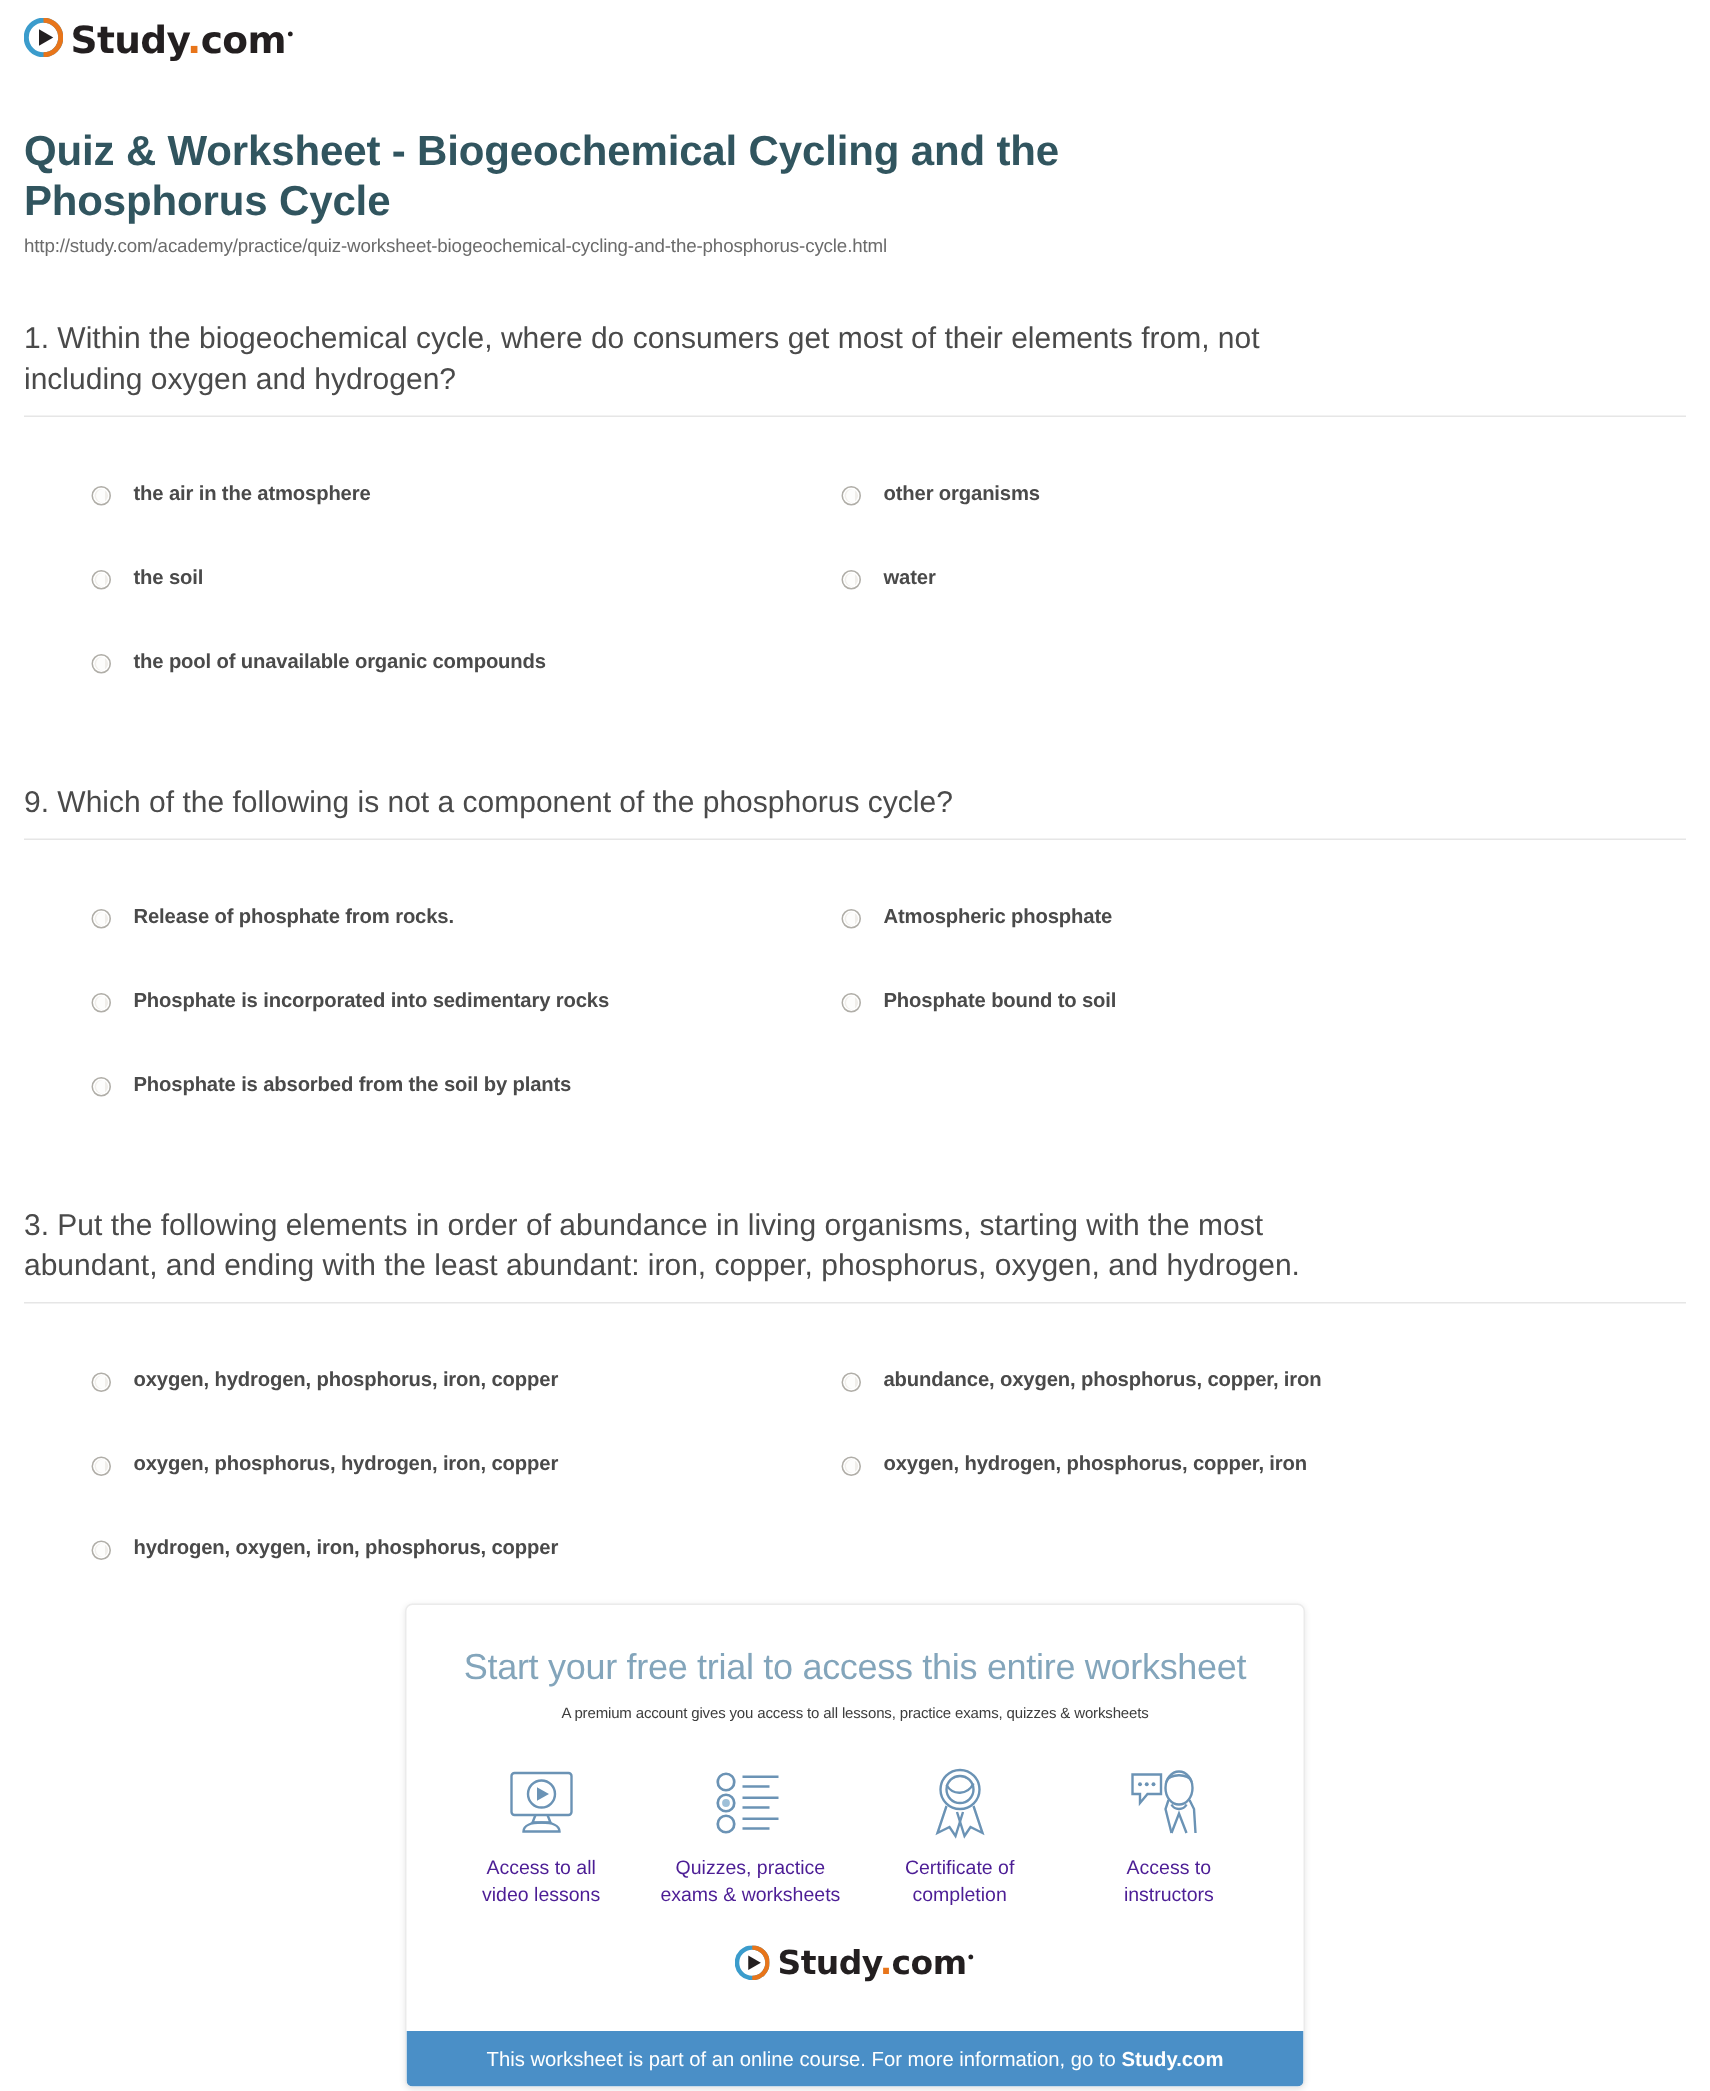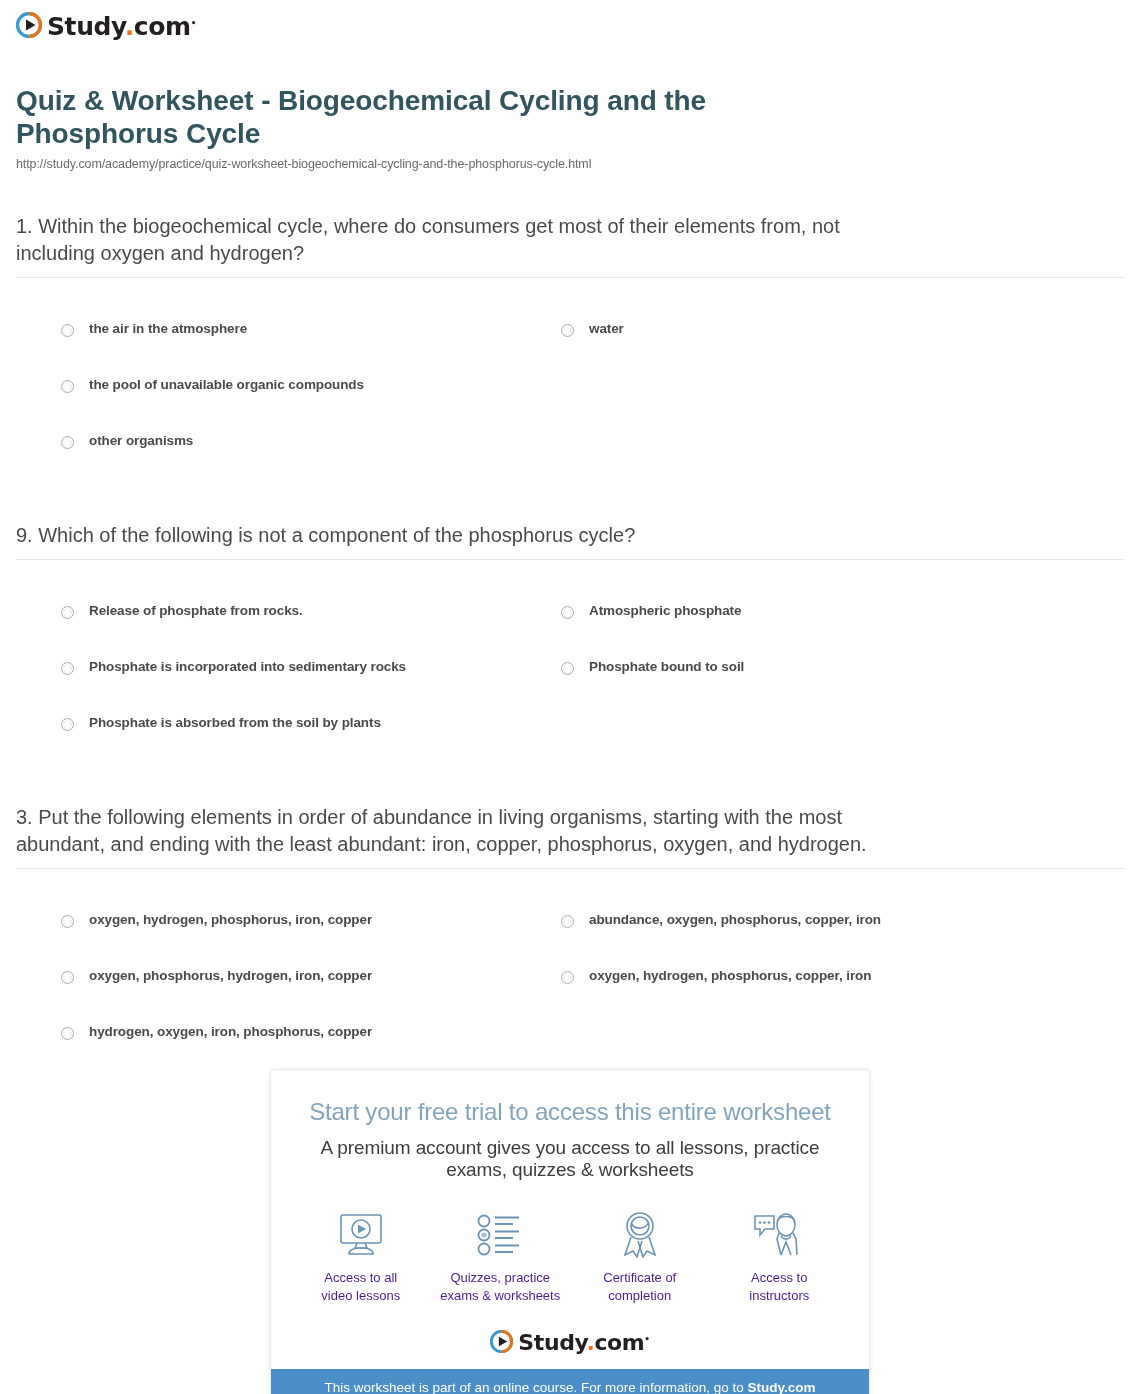--- a/index.html
+++ b/index.html
@@ -151,21 +151,21 @@
     text-align: center;
   }
   .promo-title {
     font-size: 24px;
     color: #83a5bb;
     font-weight: normal;
     letter-spacing: -0.2px;
   }
   .promo-sub {
     margin-top: 11px;
-    font-size: 19px;
+    font-size: 10px;
     color: #3d3d3d;
     letter-spacing: -0.1px;
   }
   .features {
     display: flex;
     justify-content: center;
     gap: 0;
     margin-top: 26px;
   }
   .feature {
@@ -190,20 +190,21 @@
     justify-content: center;
   }
   .promo-logo .logo-text { font-size: 22px; }
   .promo-logo .logo-mark { width: 23px; height: 23px; }
   .promo-bar {
     background: #4a8fc7;
     color: #ffffff;
     text-align: center;
     font-size: 13.5px;
     padding: 11px 0;
+    margin-top: 18px;
   }
   .promo-bar b { font-weight: bold; }
 
   .copyright {
     margin-top: 14px;
     text-align: center;
     font-size: 11.5px;
     color: #4a4a4a;
     line-height: 1.45;
   }
@@ -236,20 +237,24 @@
 
 <div class="questions">
 
   <div class="question-block">
     <div class="q-text">1. Within the biogeochemical cycle, where do consumers get most of their elements from, not including oxygen and hydrogen?</div>
     <div class="q-rule"></div>
     <div class="answers">
       <div class="answer">
         <span class="radio"></span>
         <span class="answer-label">the air in the atmosphere</span>
+      </div>
+      <div class="answer">
+        <span class="radio"></span>
+        <span class="answer-label">the soil</span>
       </div>
       <div class="answer">
         <span class="radio"></span>
         <span class="answer-label">the pool of unavailable organic compounds</span>
       </div>
       <div class="answer">
         <span class="radio"></span>
         <span class="answer-label">other organisms</span>
       </div>
       <div class="answer">

